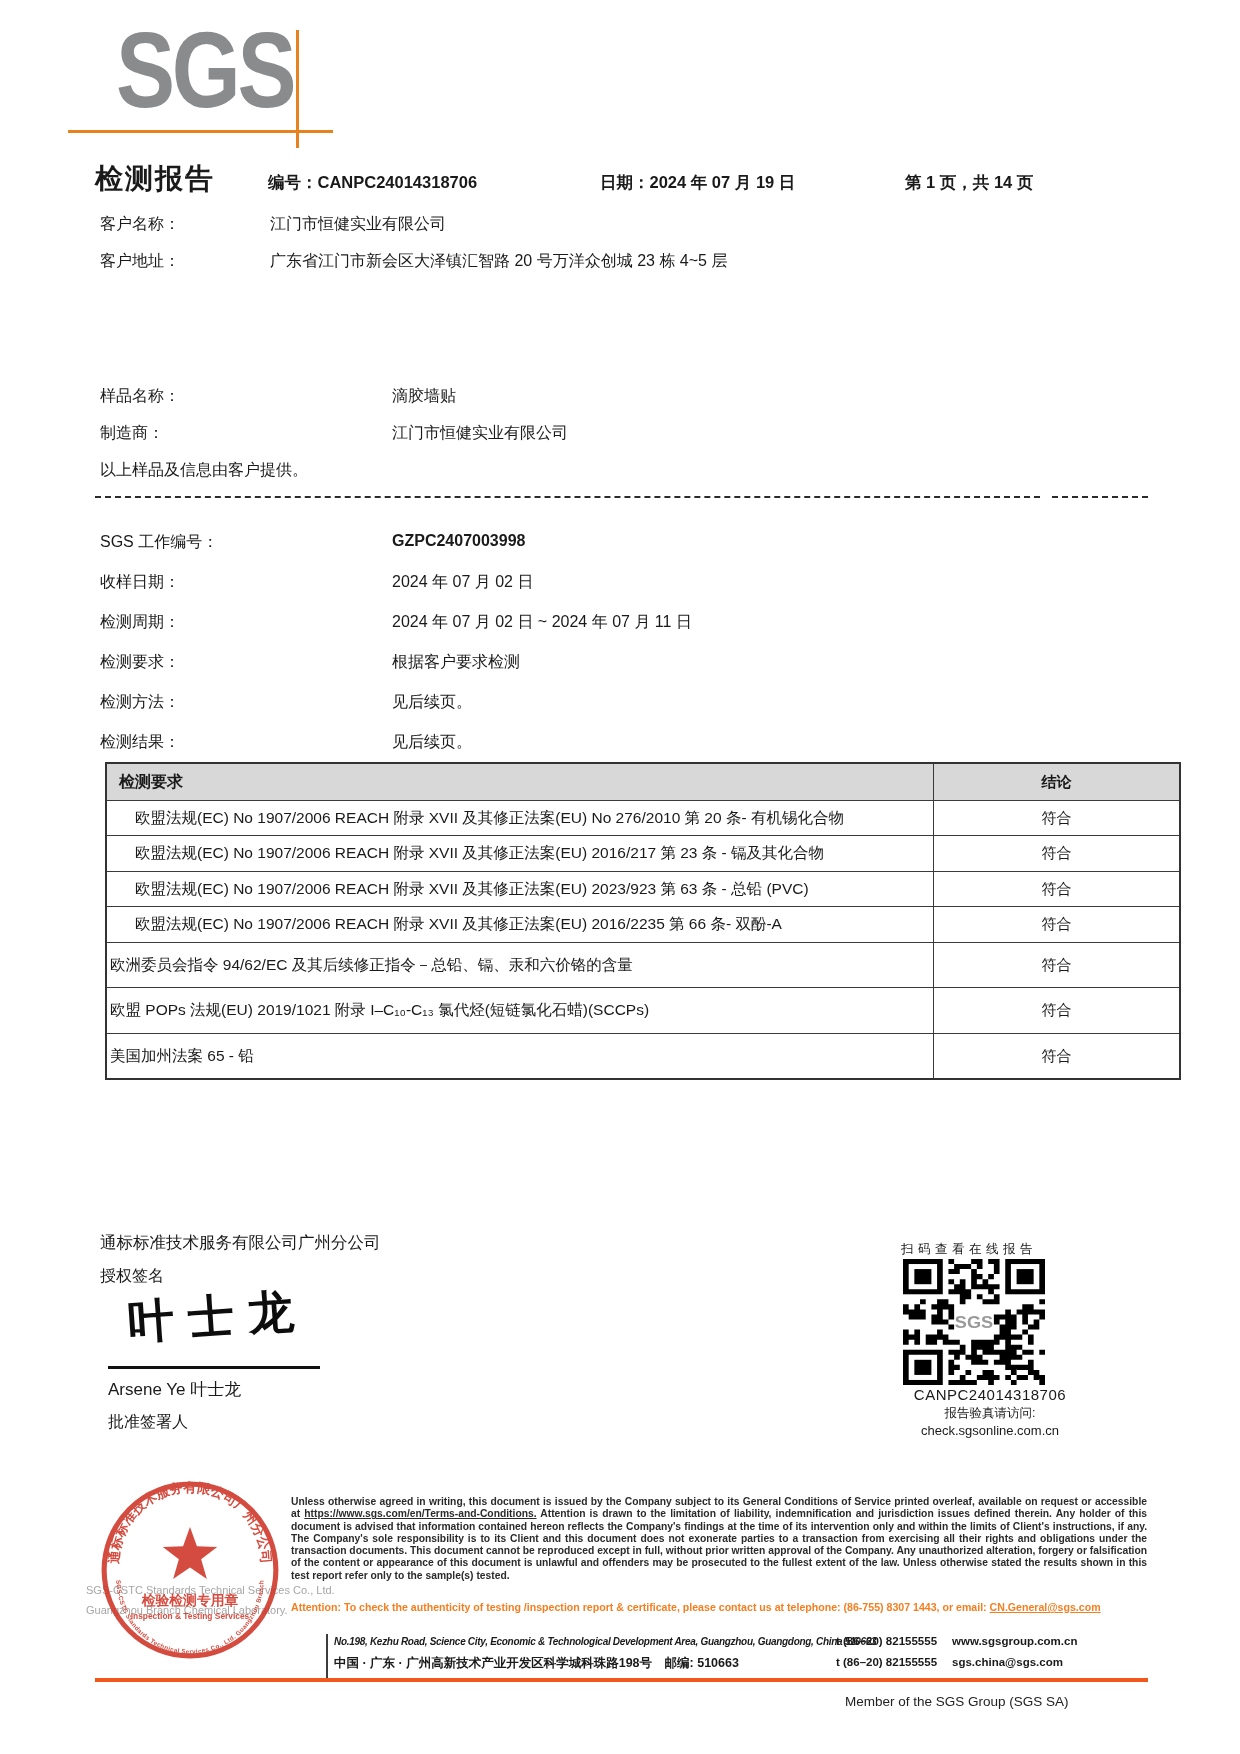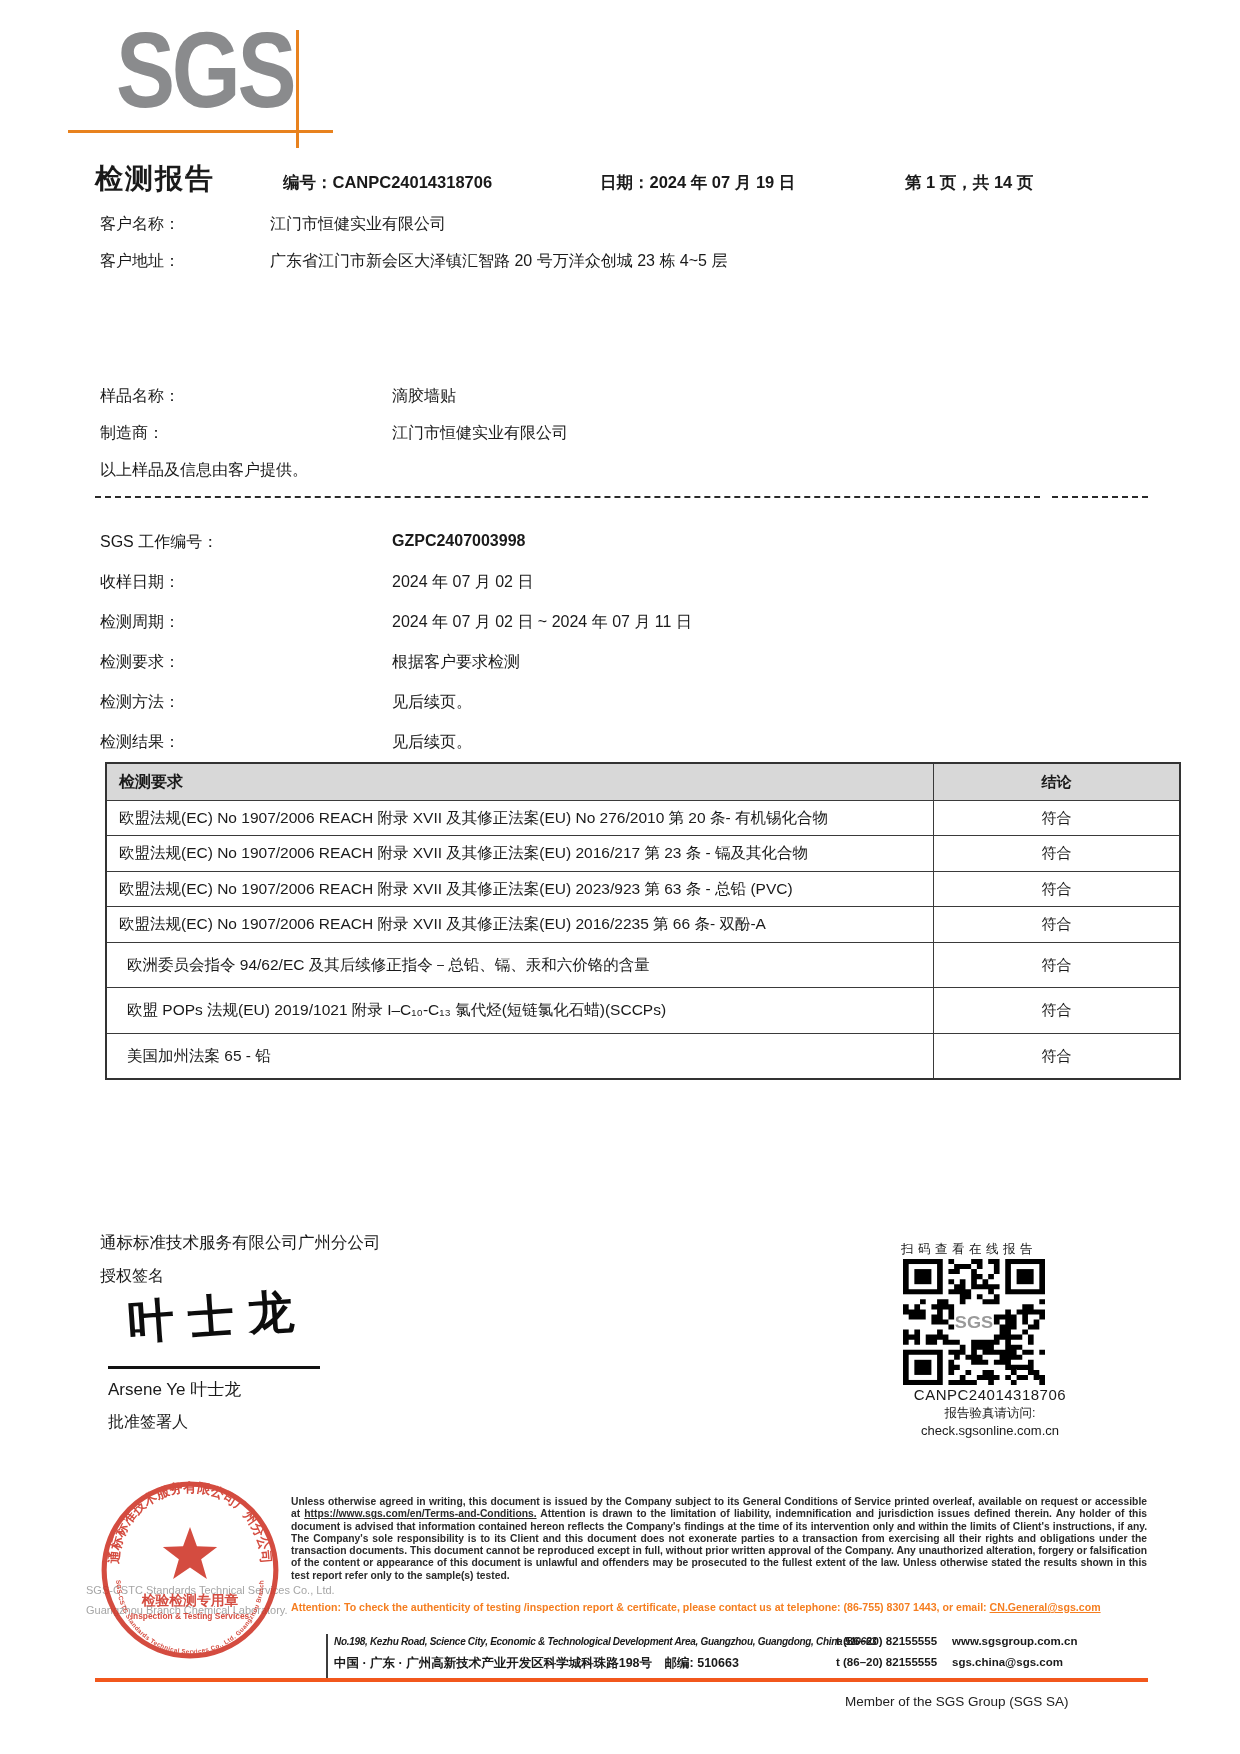--- a/index.html
+++ b/index.html
@@ -8,38 +8,38 @@
   .abs{position:absolute;}
 
   
   .sgs-logo{left:116px;top:16px;font-size:108px;line-height:108px;font-weight:800;
             color:#8a8b8d;letter-spacing:-4px;transform:scaleX(.82);transform-origin:left top;}
   .logo-vline{left:296px;top:30px;width:3px;height:118px;background:#e8821e;}
   .logo-hline{left:68px;top:130px;width:265px;height:3px;background:#e8821e;}
 
   .doc-title{left:95px;top:160px;font-size:28px;font-weight:bold;letter-spacing:2px;}
   .hdr-field{top:172px;font-size:16.5px;font-weight:600;}
-  .hdr-num{left:268px;margin-left:15px;} .hdr-date{left:600px;} .hdr-page{left:893px;margin-left:12px;}
+  .hdr-num{left:268px;} .hdr-date{left:600px;} .hdr-page{left:893px;margin-left:12px;}
 
   .row-label{font-size:16px;}
   .row-value{font-size:16px;}
 
   
   .dash1{left:95px;top:496px;width:945px;border-top:2px dashed #2a2a2a;}
   .dash2{left:1052px;top:496px;width:96px;border-top:2px dashed #2a2a2a;}
 
   
   .rtable{left:105px;top:762px;width:1076px;border-collapse:collapse;table-layout:fixed;}
   .rtable th,.rtable td{border:1px solid #3a3a3a;font-weight:normal;}
   .rtable{border:2px solid #333;}
   .rtable th{background:#d8d8d8;font-size:16px;font-weight:bold;height:34px;}
   .rtable th.c1{text-align:left;padding-left:12px;}
-  .rtable td.c1{font-size:15.5px;line-height:1.45;padding:6px 12px;}
+  .rtable td.c1{font-size:15.5px;line-height:1.45;padding:6px 28px;}
   .rtable td.c2,.rtable th.c2{text-align:center;width:243px;font-size:15px;}
-  .rtable tr.one td.c1{padding:11px 20px;}
+  .rtable tr.one td.c1{padding:11px 3px;}
 
   .sign-company{left:100px;top:1232px;font-size:16.5px;}
   .sign-label{left:100px;top:1266px;font-size:16px;}
   .handwriting{left:128px;top:1286px;font-size:46px;font-weight:bold;letter-spacing:14px;
                transform:rotate(-4deg);color:#0d0d0d;}
   .sign-line{left:108px;top:1366px;width:212px;height:2.5px;background:#111;}
   .signer-name{left:108px;top:1378px;font-size:17px;}
   .signer-role{left:108px;top:1412px;font-size:16px;}
 
   

